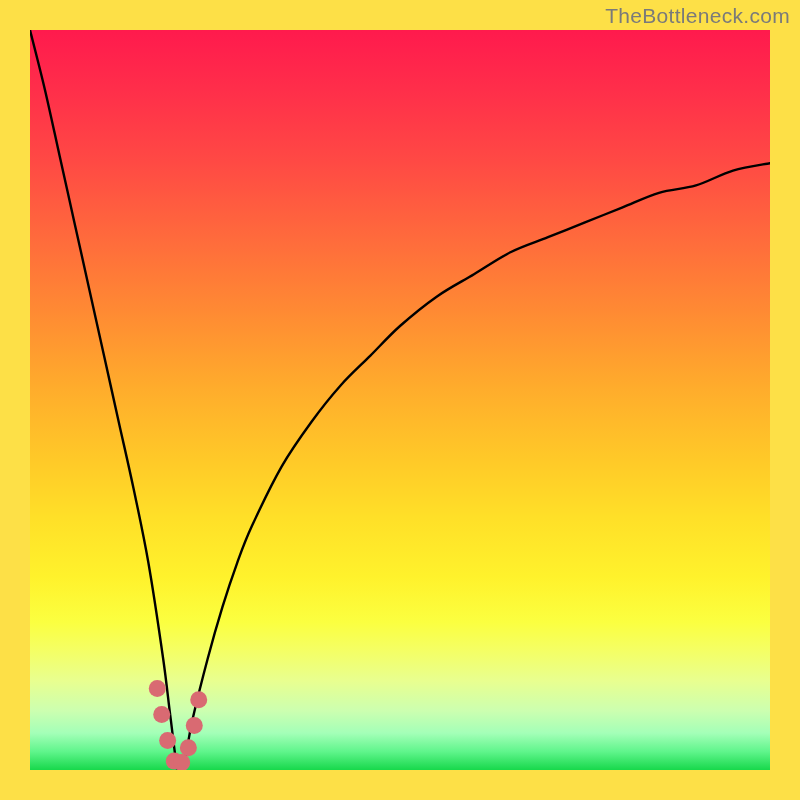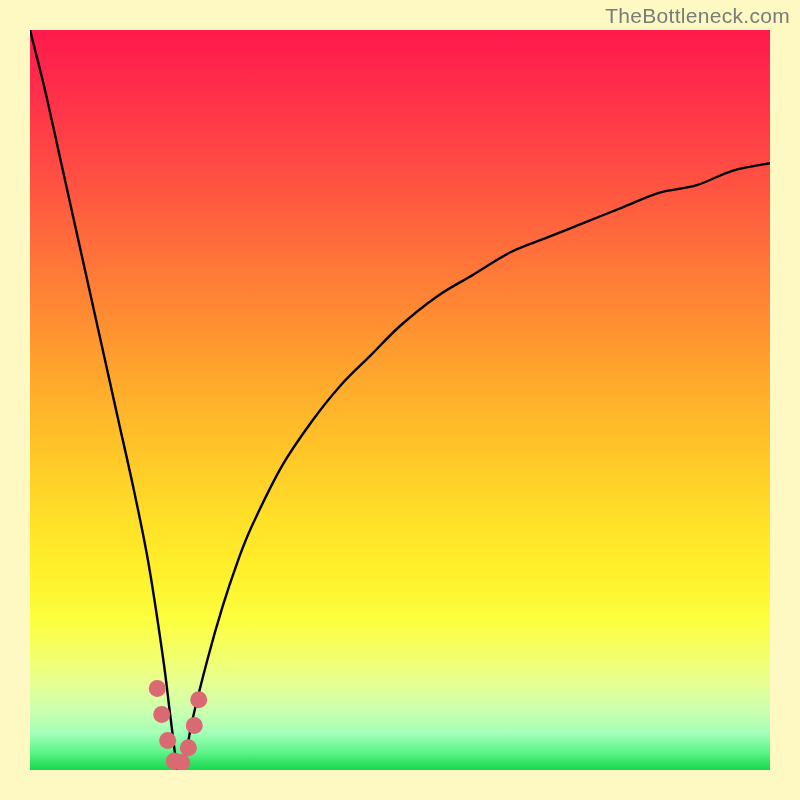--- a/index.html
+++ b/index.html
@@ -10,21 +10,21 @@
     background: #000000;
     overflow: hidden;
     font-family: Arial, Helvetica, sans-serif;
   }
   .frame {
     position: absolute;
     left: 0;
     top: 0;
     width: 800px;
     height: 800px;
-    background: #fef9c3;
+    background: #fde047;
   }
   .plot-area {
     position: absolute;
     left: 30px;
     top: 30px;
     width: 740px;
     height: 740px;
     overflow: hidden;
   }
   .gradient-bg {

